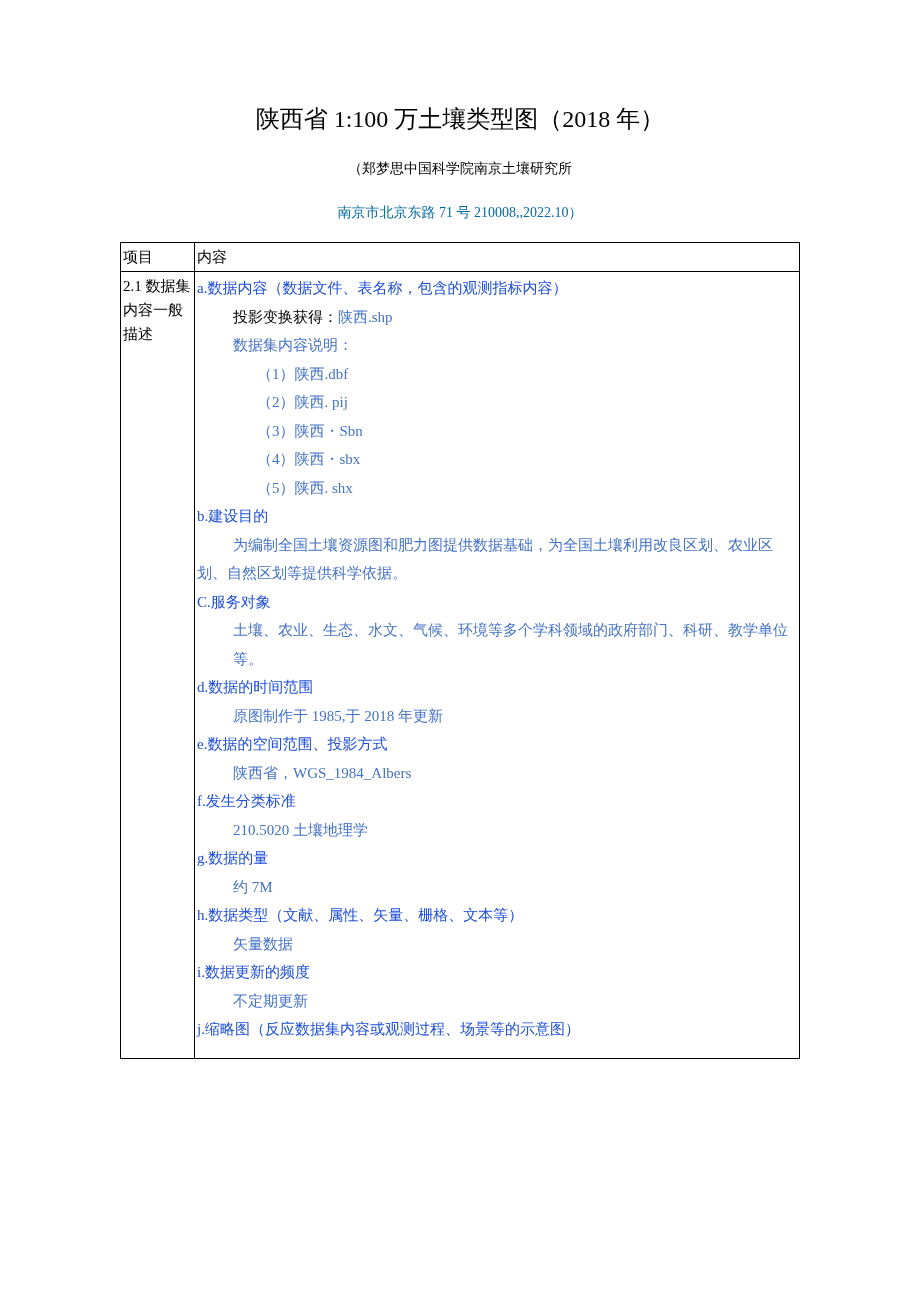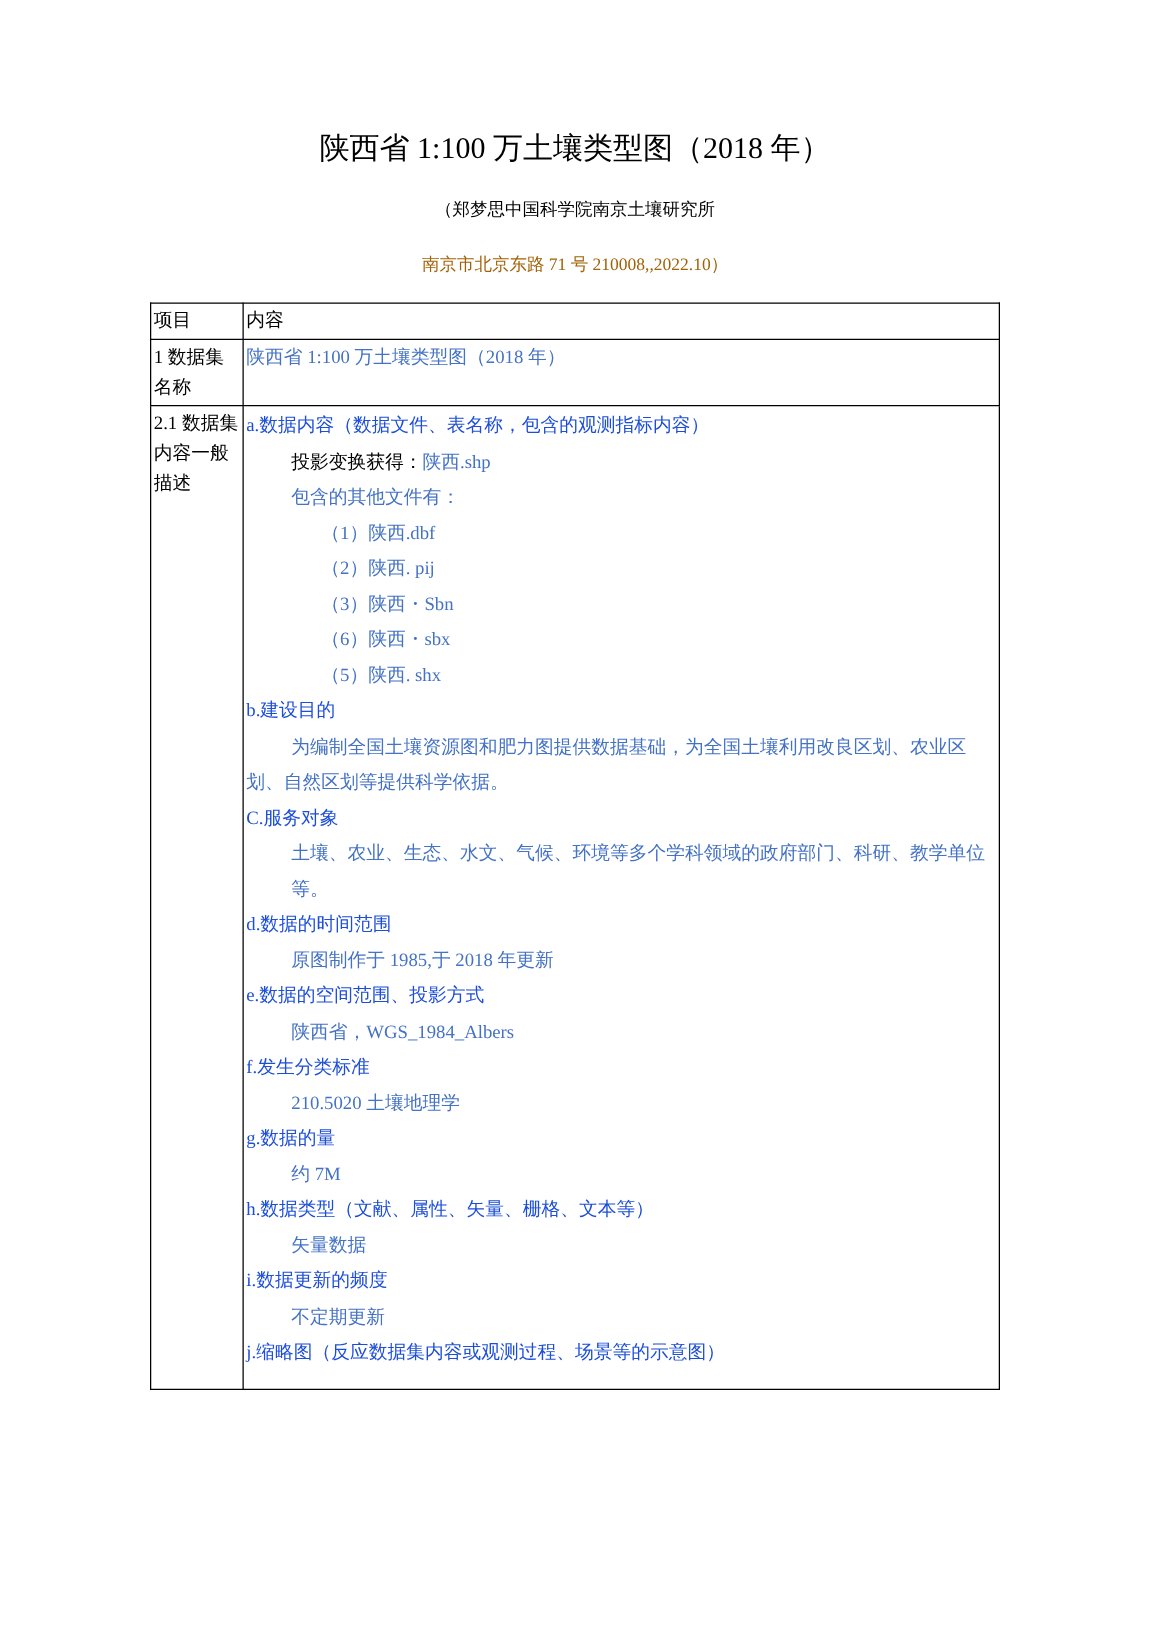--- a/index.html
+++ b/index.html
@@ -25,21 +25,21 @@
     }
     .meta-line {
       text-align: center;
       font-size: 14px;
       color: #000;
       margin-bottom: 21px;
     }
     .meta-line2 {
       text-align: center;
       font-size: 14px;
-      color: #a16207;
+      color: #0369a1;
       margin-bottom: 18px;
     }
     table {
       border-collapse: collapse;
       width: 100%;
     }
     td {
       border: 1px solid #000;
       vertical-align: top;
       padding: 2px 2px;
@@ -74,35 +74,31 @@
 <div class="meta-line">（郑梦思中国科学院南京土壤研究所</div>
 <div class="meta-line2">南京市北京东路 71 号 210008,,2022.10）</div>
 
 <table>
   <tbody>
       <tr>
     <td class="col1">项目</td>
     <td>内容</td>
   </tr>
   <tr>
-    <td class="col1">1 数据集名称</td>
-    <td><span class="blue">陕西省 1:100 万土壤类型图（2018 年）</span></td>
-  </tr>
-  <tr>
     <td class="col1">2.1 数据集内容一般描述</td>
     <td class="row-content">
       <div class="section-label">a.数据内容（数据文件、表名称，包含的观测指标内容）</div>
       <div class="indent1">
         <span class="black">投影变换获得：</span><span class="blue">陕西.shp</span>
       </div>
-      <div class="indent1 blue">包含的其他文件有：</div>
+      <div class="indent1 blue">数据集内容说明：</div>
       <div class="indent2 blue">（1）陕西.dbf</div>
       <div class="indent2 blue">（2）陕西. pij</div>
       <div class="indent2 blue">（3）陕西・Sbn</div>
-      <div class="indent2 blue">（6）陕西・sbx</div>
+      <div class="indent2 blue">（4）陕西・sbx</div>
       <div class="indent2 blue">（5）陕西. shx</div>
 
       <div class="section-label">b.建设目的</div>
       <div class="blue" style="text-indent:36px;">为编制全国土壤资源图和肥力图提供数据基础，为全国土壤利用改良区划、农业区划、自然区划等提供科学依据。</div>
 
       <div class="section-label">C.服务对象</div>
       <div class="indent1 blue">土壤、农业、生态、水文、气候、环境等多个学科领域的政府部门、科研、教学单位等。</div>
 
       <div class="section-label">d.数据的时间范围</div>
       <div class="indent1 blue">原图制作于 1985,于 2018 年更新</div>

